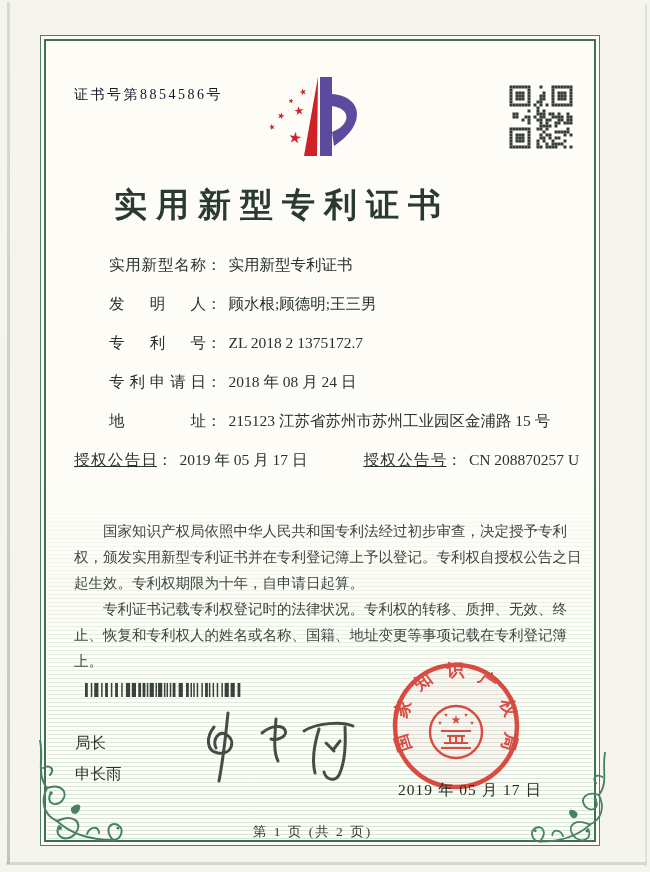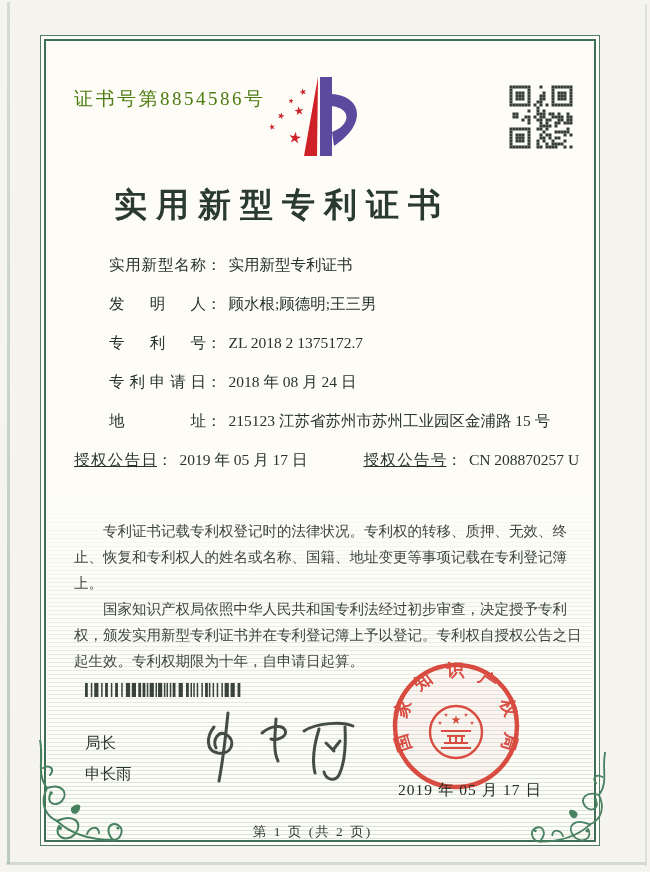--- a/index.html
+++ b/index.html
@@ -24,42 +24,42 @@
     border:2.5px solid #3f7057;}
   
   .tint{position:absolute;left:6px;top:6px;right:6px;bottom:6px;
     background:linear-gradient(180deg, rgba(233,242,228,0) 0%, rgba(233,242,228,0) 52%,
       rgba(227,239,221,.55) 68%, rgba(221,236,215,.95) 85%, #ddeccfC 100%);}
   .glines{position:absolute;left:6px;top:6px;right:6px;bottom:6px;
     background:repeating-linear-gradient(180deg, rgba(110,165,125,.28) 0 1px, rgba(255,255,255,0) 1px 4px);
     -webkit-mask-image:linear-gradient(180deg, transparent 0 55%, rgba(0,0,0,.5) 72%, #000 100%);
     mask-image:linear-gradient(180deg, transparent 0 55%, rgba(0,0,0,.5) 72%, #000 100%);}
 
-  .cert-no{position:absolute;left:74px;top:86px;font-size:19px;letter-spacing:2.5px;color:#4d7c0f;}
+  .cert-no{position:absolute;left:74px;top:86px;font-size:14px;letter-spacing:2.5px;color:#0f172a;}
 
   .logo{position:absolute;left:262px;top:70px;}
   .qr{position:absolute;left:508px;top:84px;}
 
   .title{position:absolute;left:40px;top:183px;width:484px;text-align:center;
     font-size:33px;font-weight:600;letter-spacing:9px;color:#2b3a31;}
 
   .fields{position:absolute;left:74px;top:255px;width:512px;font-size:15.5px;color:#27332b;}
   .fields .row{height:23px;margin-bottom:16px;white-space:nowrap;}
   .flabel{display:inline-block;width:97px;text-align:justify;text-align-last:justify;vertical-align:top;margin-left:35px;}
   .flabel5{display:inline-block;width:83px;text-align:justify;text-align-last:justify;vertical-align:top;text-decoration:underline;}
   .colon{margin-right:7px;}
   .pair2{margin-left:56px;}
 
   .paras{position:absolute;left:74px;top:518px;width:512px;font-size:14.5px;
     line-height:26px;color:#3c443e;}
   .paras p{margin:0;text-indent:2em;}
 
   .barcode{position:absolute;left:85px;top:683px;}
 
-  .commissioner{position:absolute;left:85px;top:727px;font-size:15.5px;line-height:31px;color:#2a332c;}
+  .commissioner{position:absolute;left:75px;top:727px;font-size:15.5px;line-height:31px;color:#2a332c;}
 
   .signature{position:absolute;left:192px;top:703px;}
 
   .seal{position:absolute;left:386px;top:656px;}
   .seal-date{position:absolute;left:398px;top:780px;font-size:15.5px;letter-spacing:1px;color:#242c26;}
 
   .footer{position:absolute;left:40px;top:823px;width:545px;text-align:center;
     font-size:13.5px;letter-spacing:2px;color:#333d35;}
 
   .orn-left{position:absolute;left:27px;top:740px;}
@@ -314,22 +314,22 @@
   </div>
   <div class="row">
     <span class="flabel">地址</span><span class="colon">：</span><span>215123 江苏省苏州市苏州工业园区金浦路 15 号</span>
   </div>
   <div class="row">
     <span class="flabel5">授权公告日</span><span class="colon">：</span><span>2019 年 05 月 17 日</span><span class="pair2"><span class="flabel5">授权公告号</span><span class="colon">：</span><span>CN 208870257 U</span></span>
   </div>
 </div>
 
 <div class="paras">
+  <p>国家知识产权局依照中华人民共和国专利法经过初步审查，决定授予专利权，颁发实用新型专利证书并在专利登记簿上予以登记。专利权自授权公告之日起生效。专利权期限为十年，自申请日起算。</p>
   <p>专利证书记载专利权登记时的法律状况。专利权的转移、质押、无效、终止、恢复和专利权人的姓名或名称、国籍、地址变更等事项记载在专利登记簿上。</p>
-  <p>国家知识产权局依照中华人民共和国专利法经过初步审查，决定授予专利权，颁发实用新型专利证书并在专利登记簿上予以登记。专利权自授权公告之日起生效。专利权期限为十年，自申请日起算。</p>
 </div>
 
 <svg class="barcode" id="barcode" width="158" height="14" viewBox="0 0 158 14">
     <rect x="0" y="0" width="2.8" height="14" fill="#3a423c"></rect>
     <rect x="5.799581813812256" y="0" width="1.5" height="14" fill="#3a423c"></rect>
     <rect x="9.232329368591309" y="0" width="4.2" height="14" fill="#3a423c"></rect>
     <rect x="16.12128076553345" y="0" width="1.5" height="14" fill="#3a423c"></rect>
     <rect x="20.09427993297577" y="0" width="2.8" height="14" fill="#3a423c"></rect>
     <rect x="25.847122645378114" y="0" width="1.5" height="14" fill="#3a423c"></rect>
     <rect x="30.14243063926697" y="0" width="2.8" height="14" fill="#3a423c"></rect>

